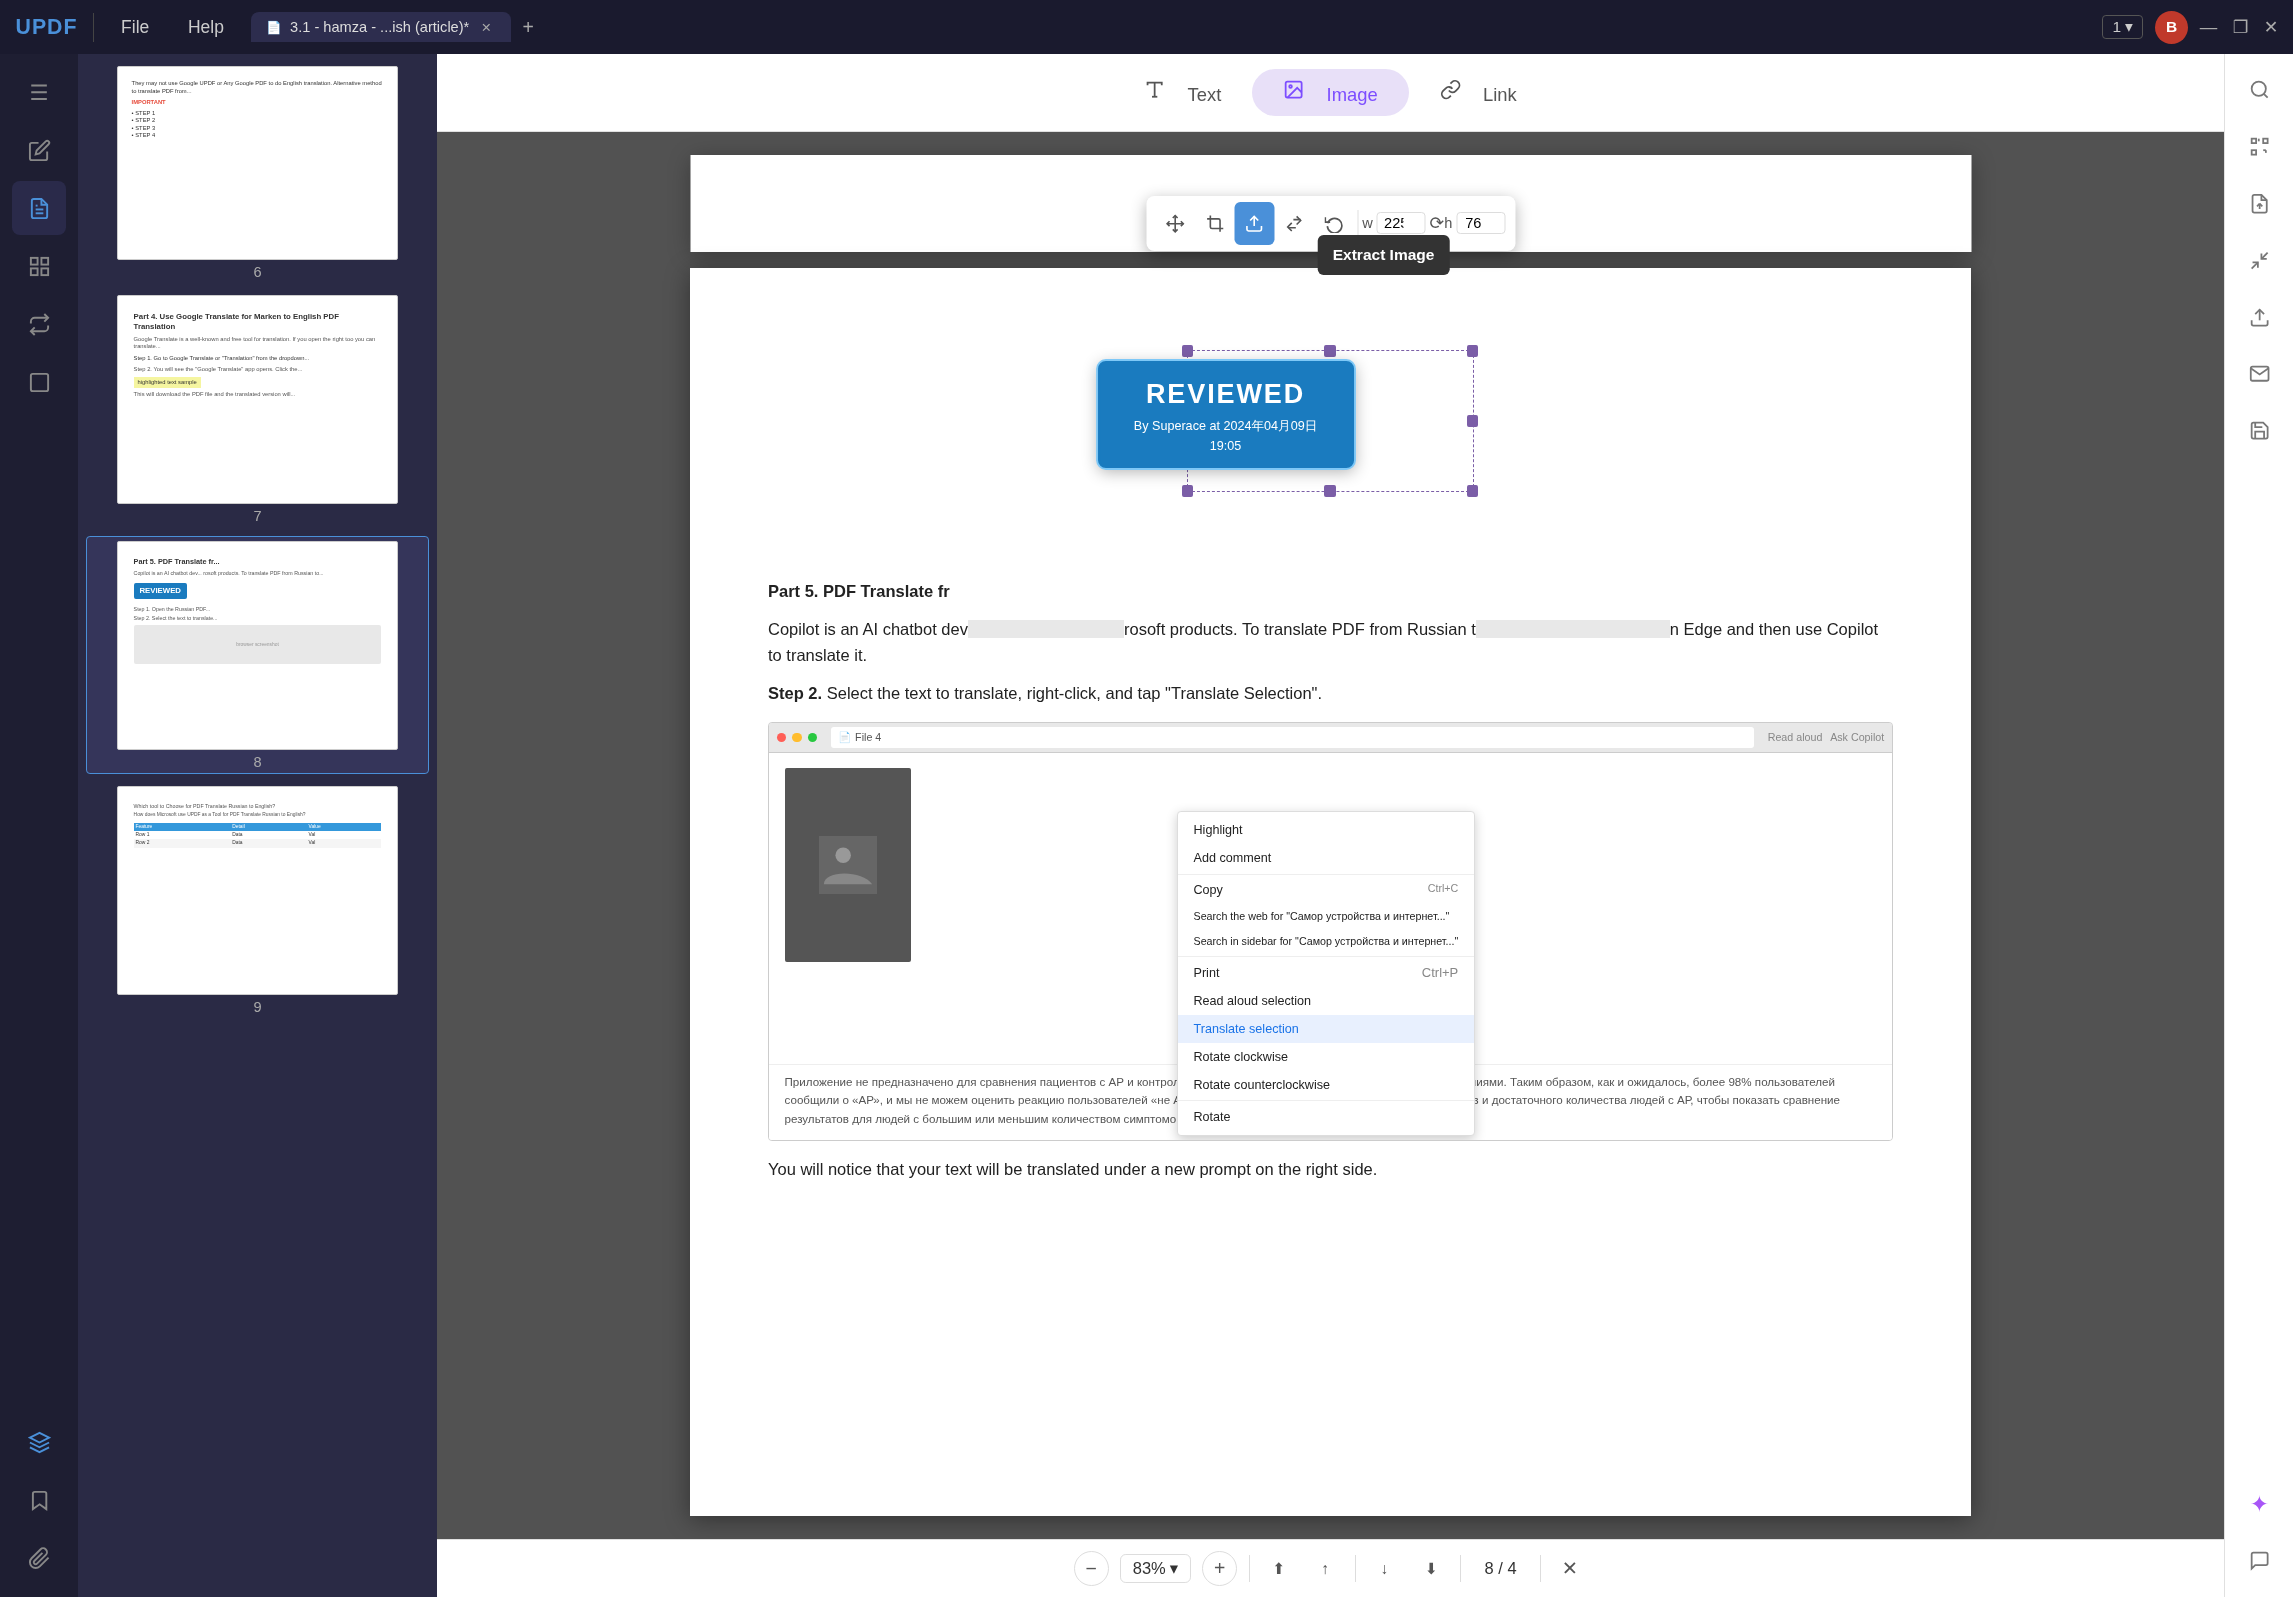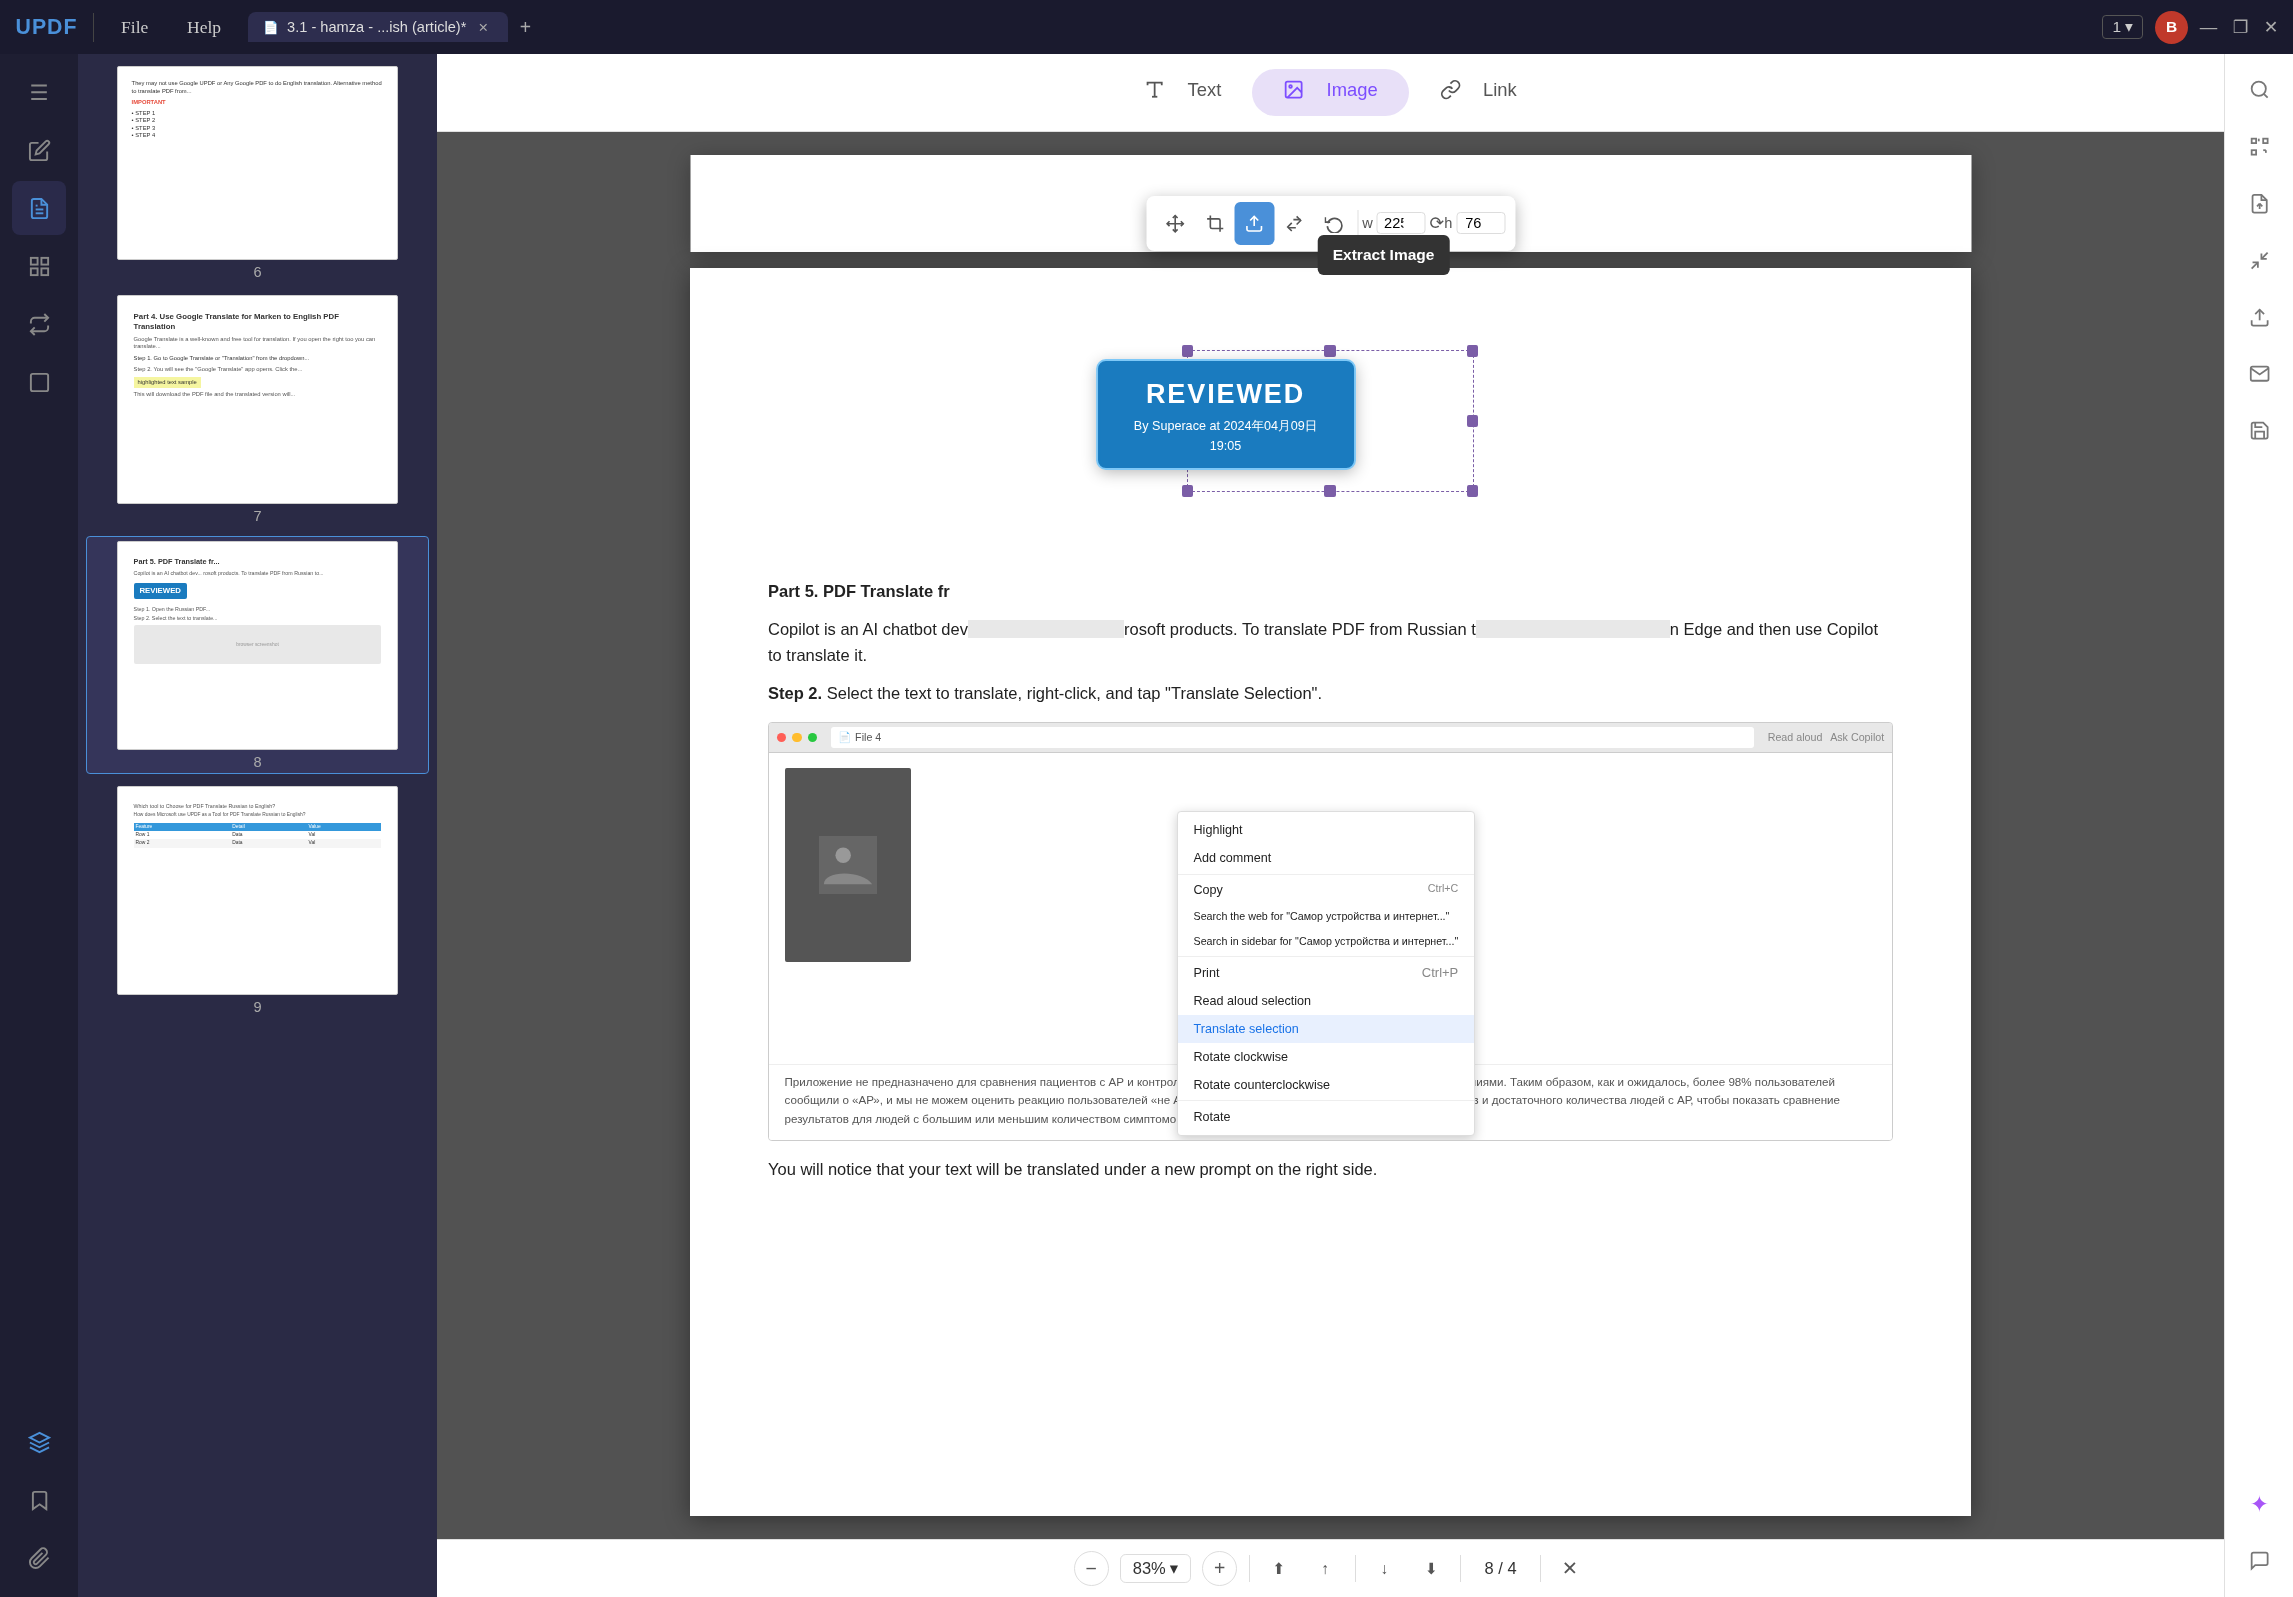--- a/index.html
+++ b/index.html
@@ -24,21 +24,20 @@
     .title-bar-divider {
       width: 1px;
       height: 29px;
       background: #444;
     }
     .title-bar-menu {
       color: #ccc;
       font-size: 17.5px;
       padding: 3.9px 11.6px;
       cursor: pointer;
-      font-family: Liberation Serif, serif;
     }
     .tab-bar {
       display: flex;
       align-items: center;
       gap: 3.9px;
       flex: 1;
     }
     .tab-item {
       background: #2d2d4e;
       border-radius: 7.8px 7.8px 0 0;
@@ -162,21 +161,21 @@
       background: #fff;
       display: flex;
       align-items: center;
       justify-content: center;
       gap: 0;
       border-bottom: 1px solid #e0e0e0;
       flex-shrink: 0;
     }
     .toolbar-btn {
       display: flex;
-      align-items: flex-start;
+      align-items: flex-end;
       gap: 22px;
       padding: 9.7px 31px;
       border-radius: 39px;
       cursor: pointer;
       font-size: 18.4px;
       color: #555;
       border: none;
       background: transparent;
     }
     .toolbar-btn.active {

